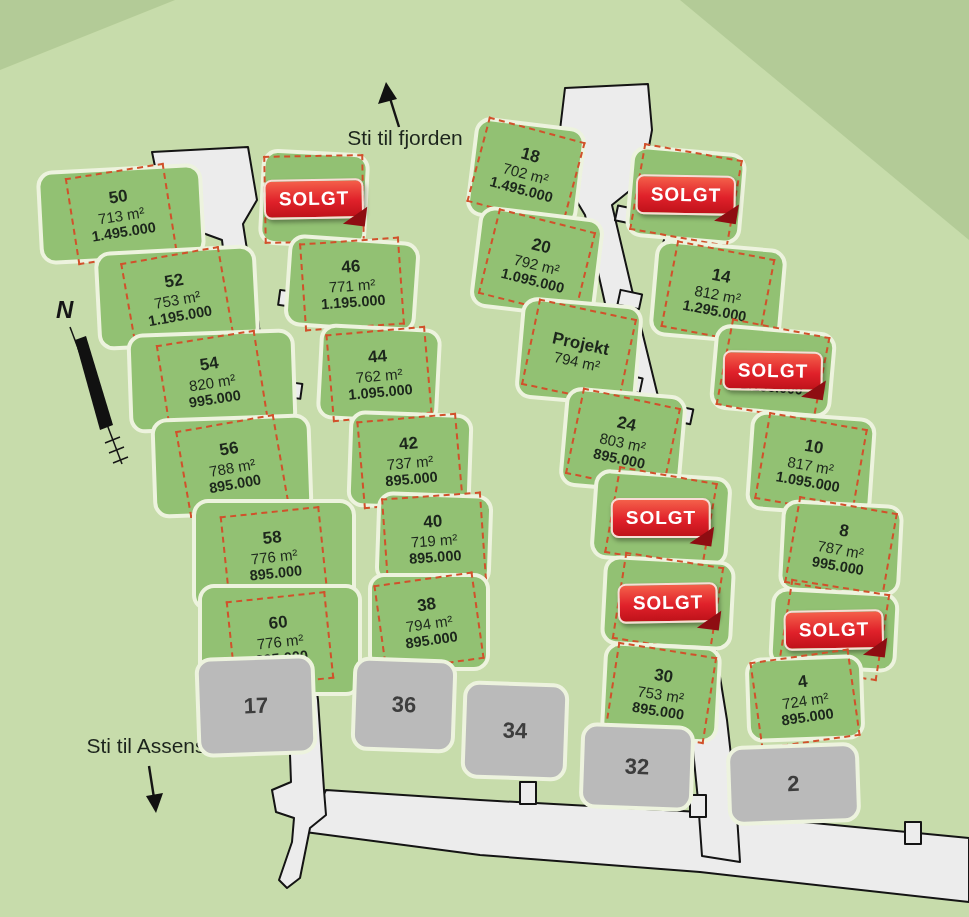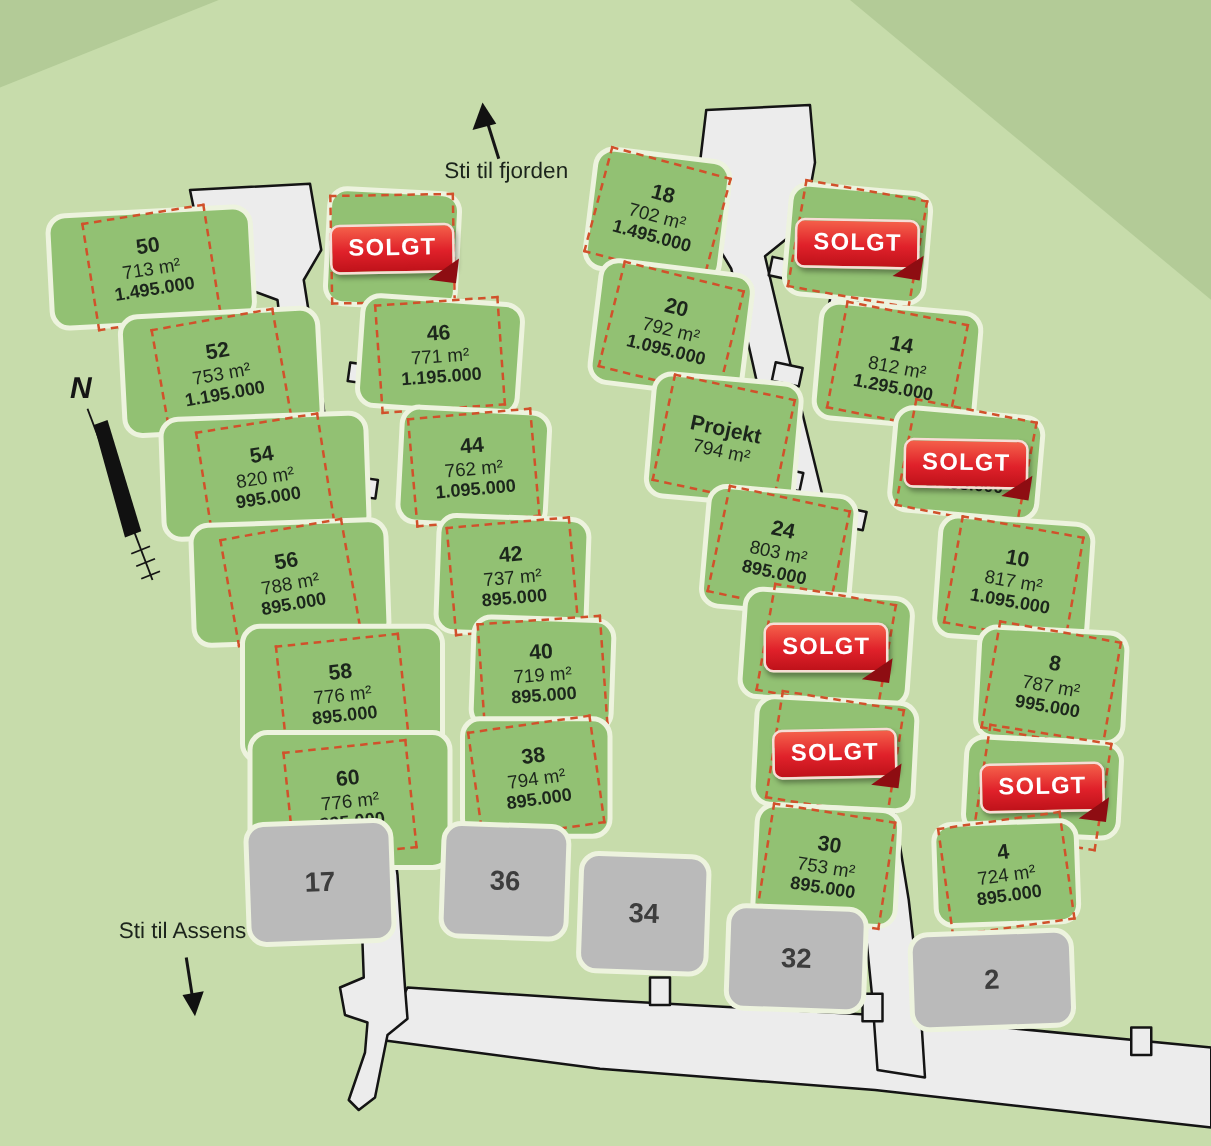--- a/index.html
+++ b/index.html
@@ -1,19 +1,19 @@
 <!DOCTYPE html>
 <html><head>
 <meta charset="utf-8">
 <style>
   html,body{margin:0;padding:0;}
   body{font-family:"Liberation Sans","DejaVu Sans",sans-serif;}
   .stage{position:relative;width:969px;height:917px;background:#c7dcab;overflow:hidden;}
   .stage svg{position:absolute;left:0;top:0;}
-  .maplabel{position:absolute;font-size:18px;color:#1c241c;text-align:center;}
+  .maplabel{position:absolute;font-size:21px;color:#1c241c;text-align:center;}
   #plots{position:absolute;left:0;top:0;width:100%;height:100%;}
   .plot{position:absolute;border-radius:16px;border:4px solid #edf3de;box-sizing:border-box;
         display:flex;align-items:center;justify-content:center;}
   .plot.available,.plot.project,.plot.sold{background:#92c173;}
   .plot.gray{background:#bababa;}
   .dash{border:2px dashed #d1512b;width:96px;height:84px;display:flex;flex-direction:column;
         align-items:center;justify-content:center;line-height:1.15;text-align:center;}
   .num{font-weight:bold;font-size:17px;color:#1c261c;}
   .area{font-size:15px;color:#1c261c;}
   .price{font-size:14.5px;font-weight:bold;color:#1c261c;}

